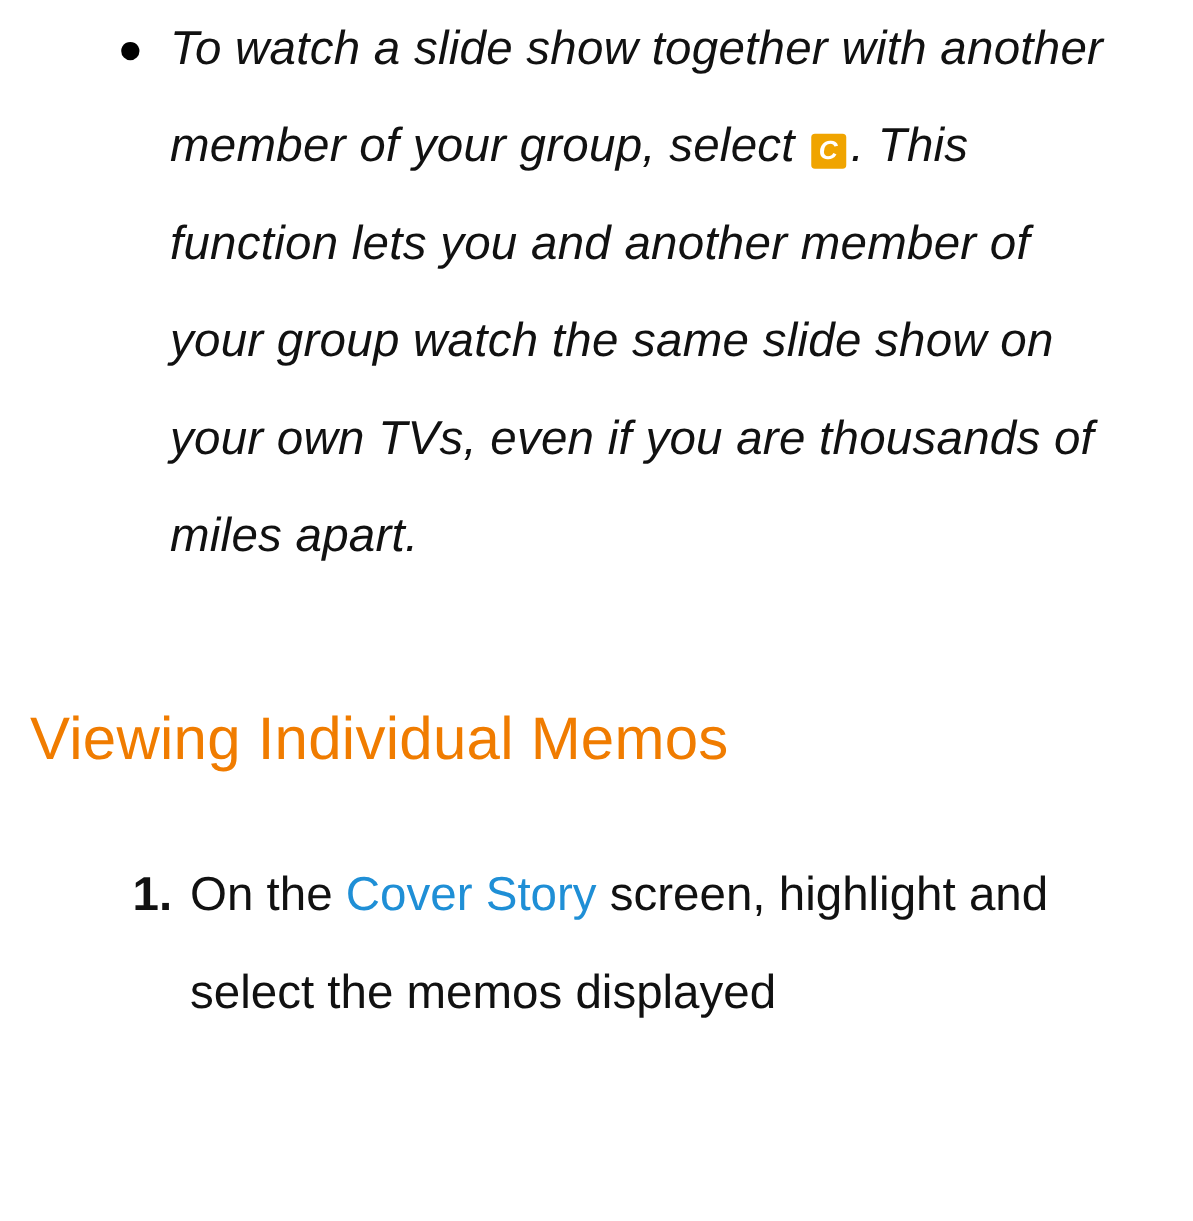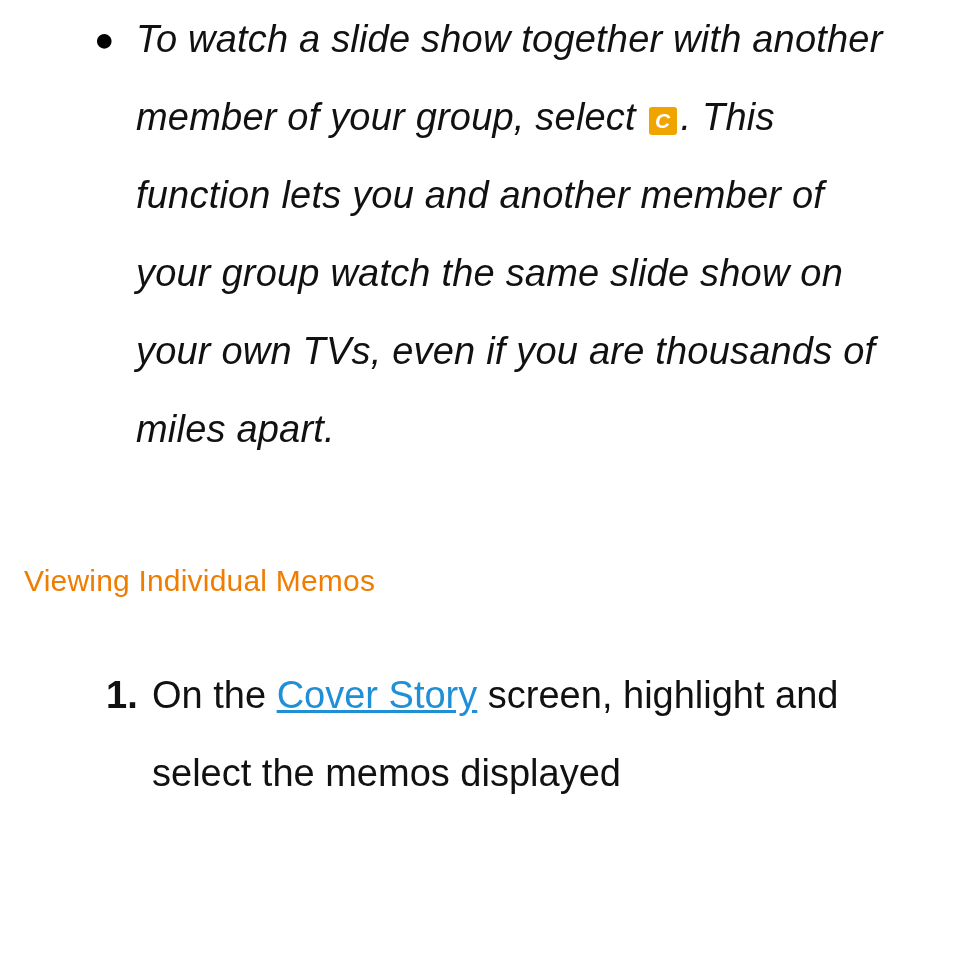--- a/index.html
+++ b/index.html
@@ -46,21 +46,21 @@
     line-height: 28px;
     border-radius: 3px;
     vertical-align: 2px;
     margin: 0 4px 0 2px;
     font-family: Arial, sans-serif;
   }
   .section-gap {
     height: 96px;
   }
   .section-heading {
-    font-size: 30px;
+    font-size: 48px;
     color: #f07c00;
     margin-left: -12px;
     letter-spacing: 0.2px;
   }
   .numbered-block {
     margin-top: 58px;
     margin-left: 70px;
     margin-right: 10px;
     display: flex;
   }
@@ -72,21 +72,20 @@
     flex: 0 0 46px;
     color: #111;
   }
   .num-text {
     font-size: 38px;
     line-height: 78px;
     color: #111;
   }
   .blue {
     color: #1f8fd6;
-    text-decoration: underline;
   }
 </style>
 </head>
 <body>
 
 <div class="page">
 
   <div class="bullet-block">
     <div class="bullet-mark">●</div>
     <div class="bullet-text">

